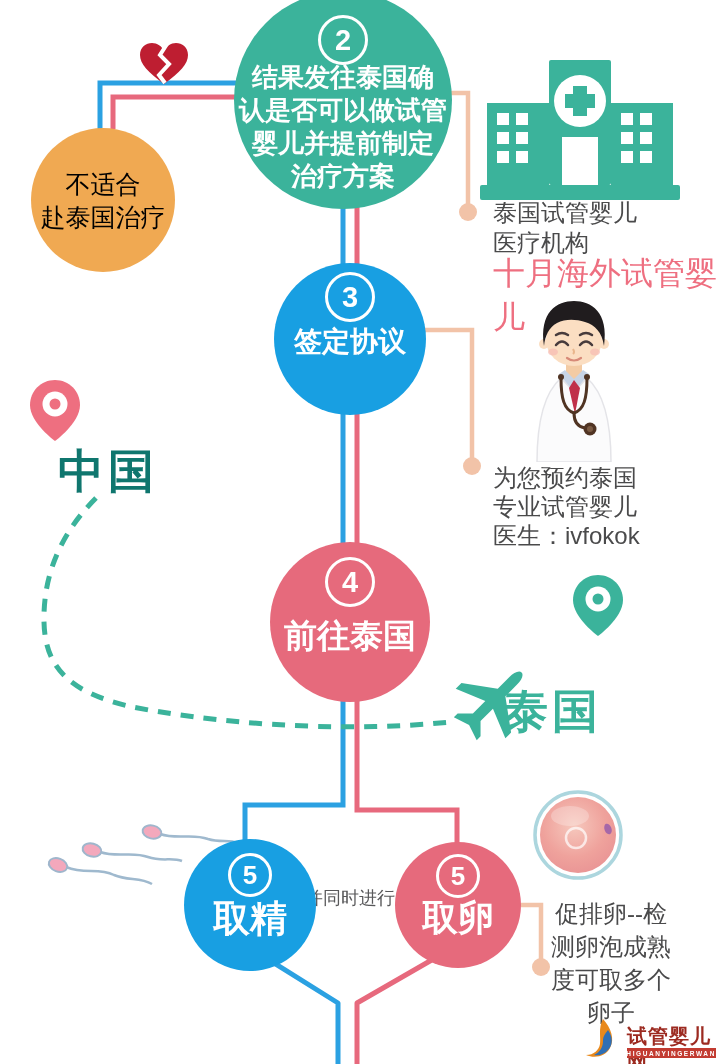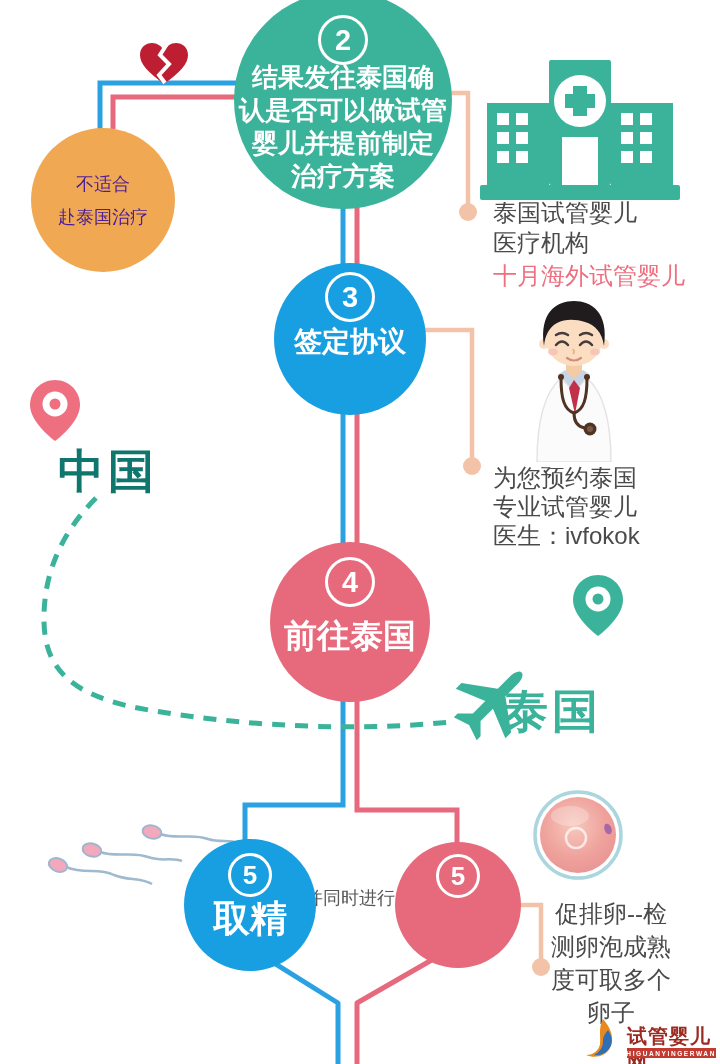--- a/index.html
+++ b/index.html
@@ -72,21 +72,21 @@
     <div class="num-ring ring-lg" style="top:24px;">
       <span>2</span>
     </div>
     <div class="circle-label" style="top:70px;font-size:26px;line-height:33px;font-weight:700;">结果发往泰国确
 认是否可以做试管
 婴儿并提前制定
 治疗方案</div>
   </div>
 
   <div class="circle orange-c" style="left:31px;top:128px;width:144px;height:144px;">
-    <div class="circle-label" style="top:40px;font-size:18px;line-height:33px;font-weight:500;color:#4c1d95;">不适合
+    <div class="circle-label" style="top:40px;font-size:25px;line-height:33px;font-weight:500;color:#000000;">不适合
 赴泰国治疗</div>
   </div>
 
   <svg class="abs" style="left:478px;top:56px;" width="204" height="146" viewBox="0 0 204 146">
     <g fill="#3BB39B">
       <rect x="2" y="129" width="200" height="15" rx="2"></rect>
       <rect x="9" y="47" width="62" height="82"></rect>
       <rect x="133" y="47" width="62" height="82"></rect>
       <rect x="71" y="4" width="62" height="125" rx="2"></rect>
     </g>
@@ -106,21 +106,21 @@
       <rect x="143" y="57" width="12" height="12"></rect>
         <rect x="162" y="57" width="12" height="12"></rect>
       <rect x="143" y="76" width="12" height="12"></rect>
         <rect x="162" y="76" width="12" height="12"></rect>
       <rect x="143" y="95" width="12" height="12"></rect>
         <rect x="162" y="95" width="12" height="12"></rect>
     </g>
   </svg>
   <div class="caption" style="left:493px;top:198px;">泰国试管婴儿
 医疗机构</div>
-  <div class="abs" style="left:493px;top:260px;font-size:24px;color:#EE6F80;">十月海外试管婴儿</div>
+  <div class="abs" style="left:493px;top:252px;font-size:32px;color:#EE6F80;">十月海外试管婴儿</div>
 
   <div class="circle blue-c" style="left:274px;top:263px;width:152px;height:152px;">
     <div class="num-ring ring-lg" style="top:9px;">
       <span>3</span>
     </div>
     <div class="circle-label" style="top:60px;font-size:28px;font-weight:bold;">签定协议</div>
   </div>
 
   <svg class="abs" style="left:515px;top:292px;" width="118" height="170" viewBox="0 0 118 170">
     <path d="M22,170 C22,126 30,100 46,86 L59,100 L72,86 C88,100 96,126 96,170 Z" fill="#FBFBFC" stroke="#E4E4E8" stroke-width="1.5"></path>
@@ -196,20 +196,21 @@
   <div class="circle blue-c" style="left:184px;top:839px;width:132px;height:132px;">
     <div class="num-ring ring-sm" style="top:14px;">
       <span>5</span>
     </div>
     <div class="circle-label" style="top:55px;font-size:37px;font-weight:bold;">取精</div>
   </div>
   <div class="circle pink-c" style="left:395px;top:842px;width:126px;height:126px;">
     <div class="num-ring ring-sm" style="top:12px;">
       <span>5</span>
     </div>
+    <div class="circle-label" style="top:52px;font-size:36px;font-weight:bold;">取卵</div>
   </div>
 
   <svg class="abs" style="left:532px;top:789px;" width="92" height="92" viewBox="0 0 92 92">
     <defs>
       <radialGradient id="egggrad" cx="45%" cy="38%" r="75%">
         <stop offset="0%" stop-color="#F6C8BD"></stop>
         <stop offset="55%" stop-color="#EFA29C"></stop>
         <stop offset="100%" stop-color="#E78F92"></stop>
       </radialGradient>
     </defs>

